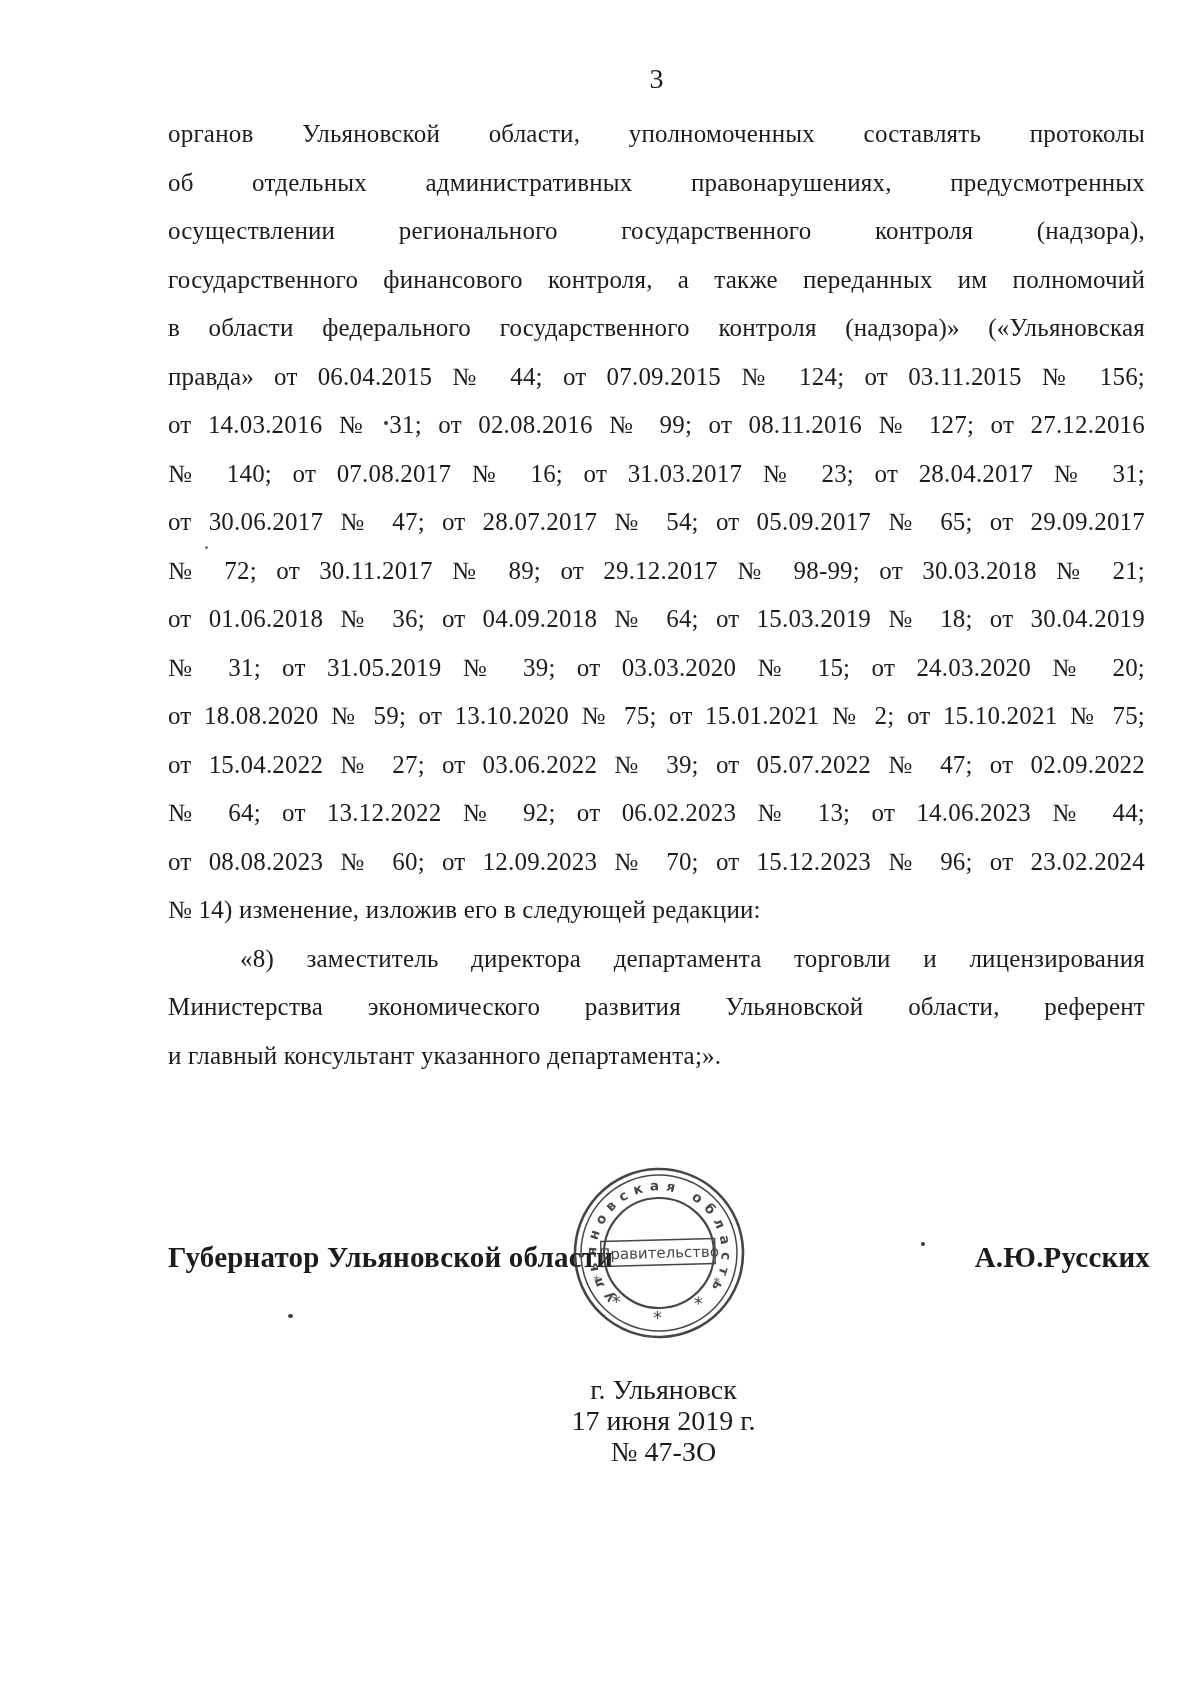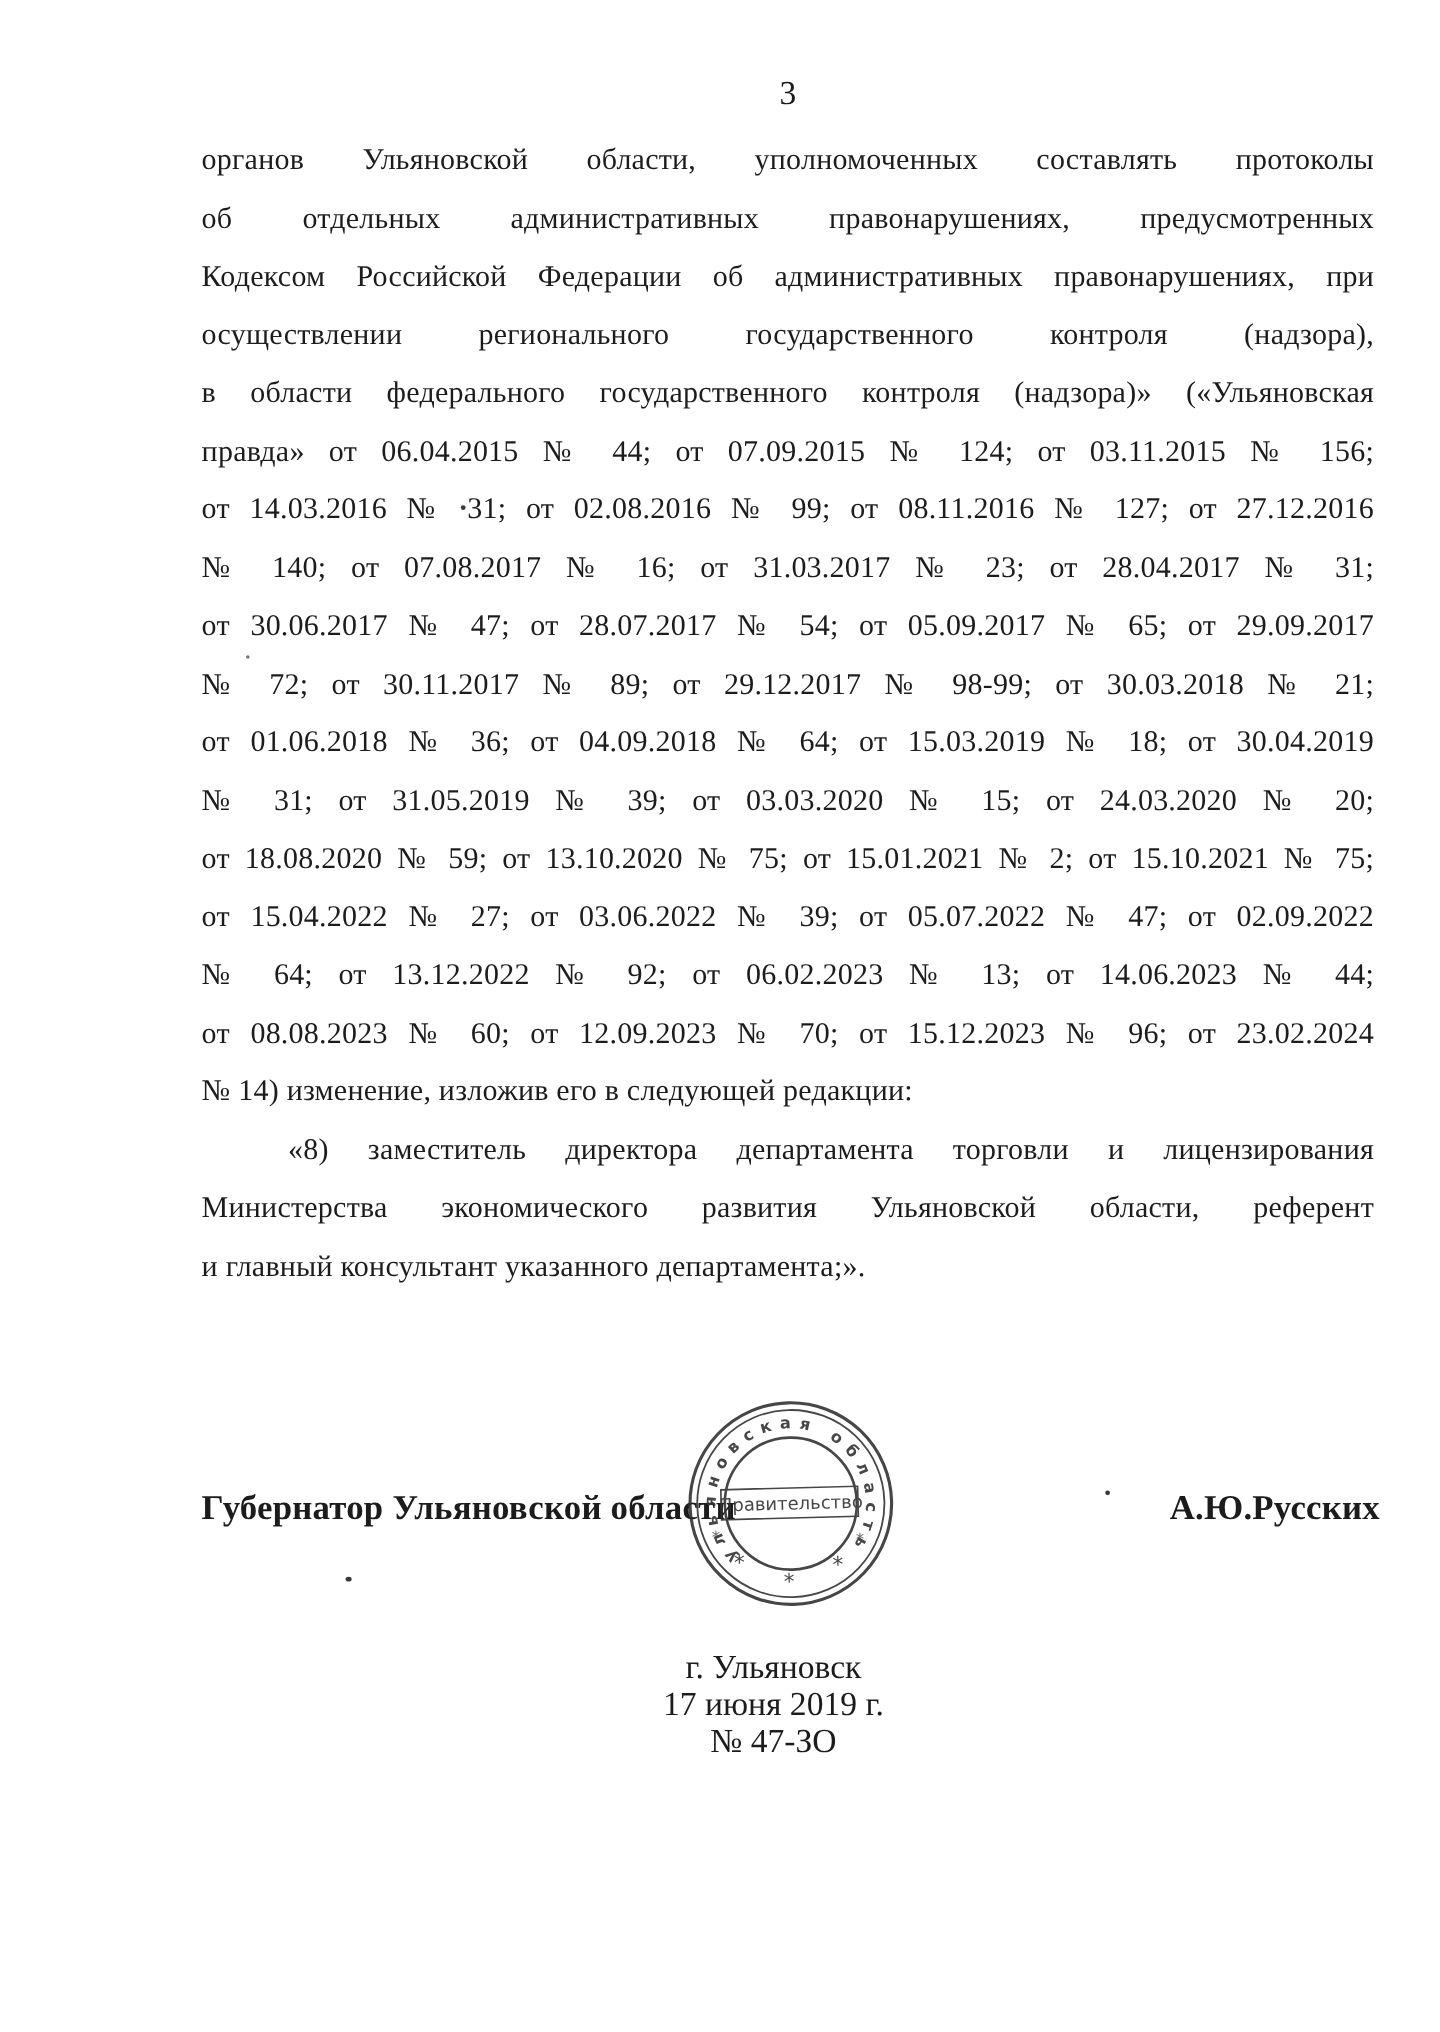--- a/index.html
+++ b/index.html
@@ -30,21 +30,21 @@
   .line.indent{text-indent:72px;}
   .signature-row{
     position:absolute;
     left:168px;top:1240px;width:982px;
     display:flex;justify-content:space-between;align-items:baseline;
     font-size:29px;font-weight:bold;line-height:34px;
     letter-spacing:.2px;
   }
   .footer-block{
     position:absolute;
-    left:156px;top:1374px;width:977px;
+    left:175px;top:1374px;width:977px;
     text-align:center;
     font-size:28px;line-height:31px;
   }
   .stamp{
     position:absolute;
     left:559px;top:1153px;
     width:200px;height:200px;
     opacity:.9;
   }
   .artifact-dot{
@@ -58,22 +58,22 @@
 </head>
 <body>
 
 <div class="page">
 
   <div class="page-number">3</div>
 
   <div class="body-text">
     <div class="line j">органов Ульяновской области, уполномоченных составлять протоколы</div>
     <div class="line j">об отдельных административных правонарушениях, предусмотренных</div>
-    <div class="line j">Кодексом Российской Федерации об административных правонарушениях, при</div>
     <div class="line j">осуществлении регионального государственного контроля (надзора),</div>
+    <div class="line j">государственного финансового контроля, а также переданных им полномочий</div>
     <div class="line j">в области федерального государственного контроля (надзора)» («Ульяновская</div>
     <div class="line j">правда» от 06.04.2015 № 44; от 07.09.2015 № 124; от 03.11.2015 № 156;</div>
     <div class="line j">от 14.03.2016 № 31; от 02.08.2016 № 99; от 08.11.2016 № 127; от 27.12.2016</div>
     <div class="line j">№ 140; от 07.08.2017 № 16; от 31.03.2017 № 23; от 28.04.2017 № 31;</div>
     <div class="line j">от 30.06.2017 № 47; от 28.07.2017 № 54; от 05.09.2017 № 65; от 29.09.2017</div>
     <div class="line j">№ 72; от 30.11.2017 № 89; от 29.12.2017 № 98-99; от 30.03.2018 № 21;</div>
     <div class="line j">от 01.06.2018 № 36; от 04.09.2018 № 64; от 15.03.2019 № 18; от 30.04.2019</div>
     <div class="line j">№ 31; от 31.05.2019 № 39; от 03.03.2020 № 15; от 24.03.2020 № 20;</div>
     <div class="line j">от 18.08.2020 № 59; от 13.10.2020 № 75; от 15.01.2021 № 2; от 15.10.2021 № 75;</div>
     <div class="line j">от 15.04.2022 № 27; от 03.06.2022 № 39; от 05.07.2022 № 47; от 02.09.2022</div>

